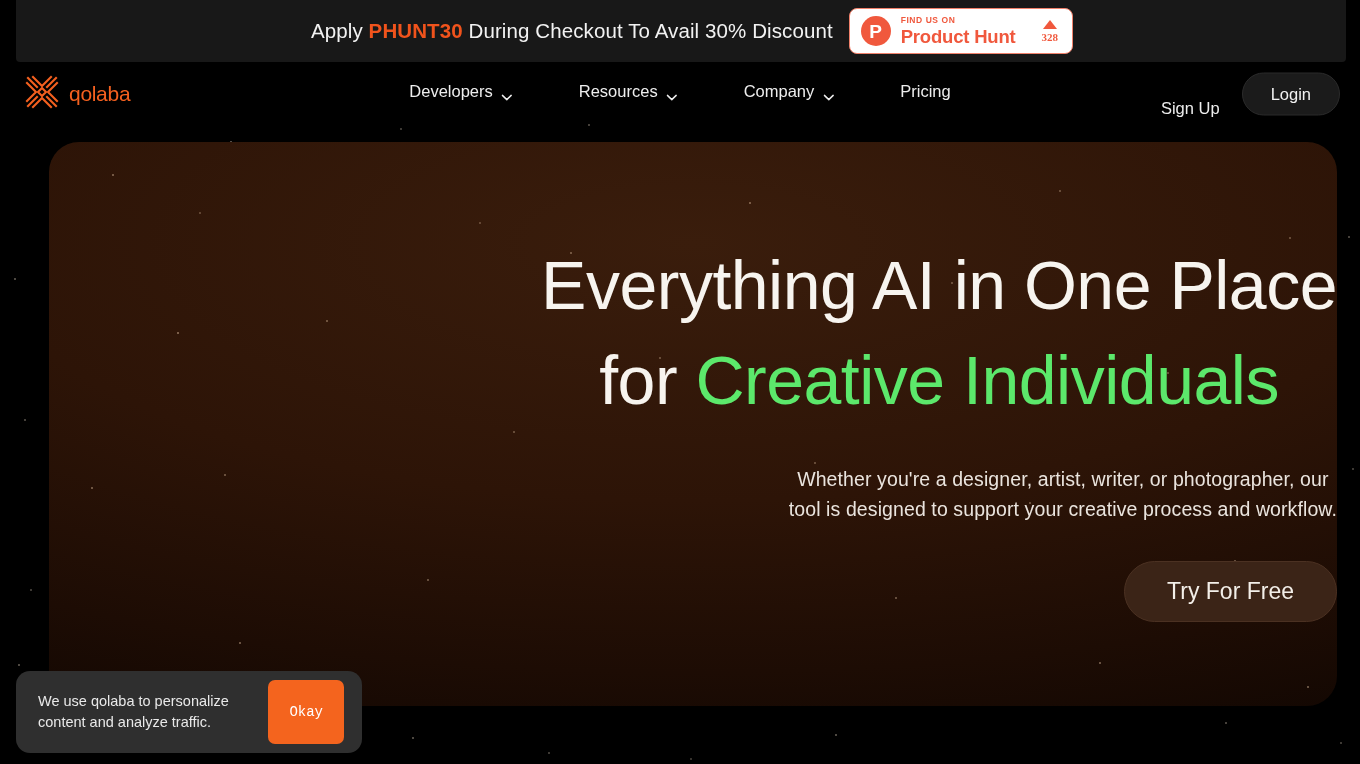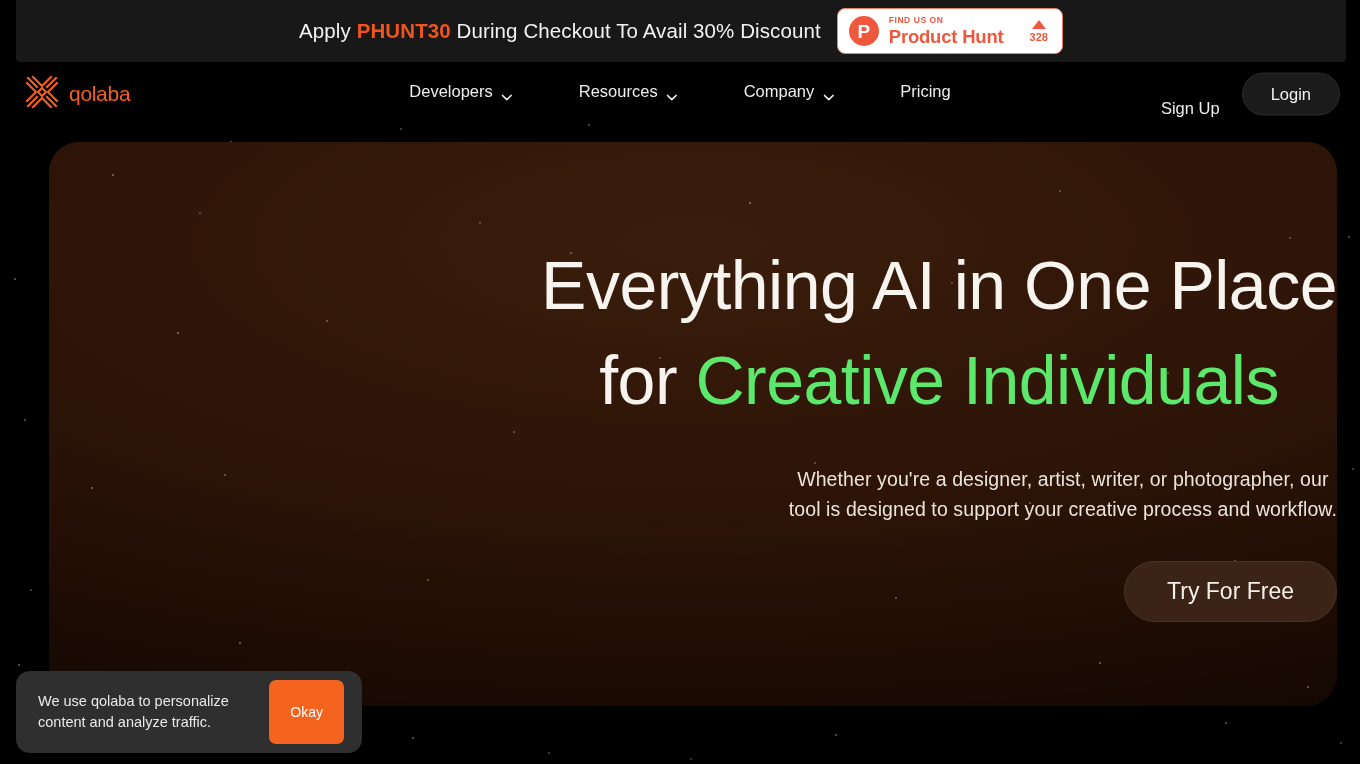--- a/index.html
+++ b/index.html
@@ -12,21 +12,21 @@
   }
   .page { position: relative; width: 1360px; height: 764px; background:#000; }
 
   
   .promo-band {
     position: absolute; left: 16px; top: 0px; width: 1330px; height: 62px;
     background: #181818;
     border-radius: 0 0 4px 4px;
   }
   .promo-inner {
-    position: absolute; left: 0; top: 0; width: 100%; height: 62px;
+    position: absolute; left: 11px; top: 0; width: 100%; height: 62px;
     display: flex; align-items: center; justify-content: center; gap: 16px;
   }
   .promo-text {
     font-size: 20.5px; color: #f2f2f2; letter-spacing: .1px; white-space: nowrap;
   }
   .promo-code { color: #f0531c; font-weight: 700; }
 
   .ph-badge {
     display: flex; align-items: center;
     background: #fff; border: 1px solid #f0806a;
@@ -39,21 +39,21 @@
     font-weight: 700; font-size: 19px; line-height: 1;
   }
   .ph-texts { display: flex; flex-direction: column; justify-content: center; line-height: 1; }
   .ph-kicker {
     font-size: 8.5px; font-weight: 700; color: #f0583d;
     letter-spacing: .55px; margin-bottom: 3px;
   }
   .ph-name { font-size: 18.5px; font-weight: 700; color: #f0583d; letter-spacing: -.2px; }
   .ph-votes {
     display: flex; flex-direction: column; align-items: center; gap: 2px;
-    margin-left: 16px; color: #f0583d;
+    margin-left: 16px; color: #f0583d; font-family: Liberation Serif, serif;
   }
   .ph-caret {
     width: 0; height: 0; border-left: 7px solid transparent;
     border-right: 7px solid transparent; border-bottom: 9px solid #f0583d;
   }
   .ph-count { font-size: 11px; font-weight: 700; }
 
   
   .nav {
     position: absolute; left: 0; top: 62px; width: 1360px; height: 64px;
@@ -125,21 +125,21 @@
   .cookie {
     position: absolute; left: 16px; top: 671px; width: 346px; height: 82px;
     background: #2f2f2f; border-radius: 14px;
     display: flex; align-items: center; justify-content: space-between;
     padding: 0 18px 0 22px;
   }
   .cookie-text { font-size: 14.5px; line-height: 1.45; color: #e9e9e9; max-width: 216px; }
   .cookie-btn {
     background: #f4641e; color: #fff; border: none; border-radius: 7px;
     font-size: 14px; padding: 24px 21px; cursor: pointer;
-    font-family: Liberation Sans, sans-serif;
+    font-family: Liberation Mono, monospace;
   }
 </style>
 </head>
 <body>
 
 <div class="page">
 
   <div class="stars-outer">
     <span style="left:230px;top:141px;width:2px;height:2px;opacity:.55"></span>
     <span style="left:400px;top:128px;width:2px;height:2px;opacity:.4"></span>

